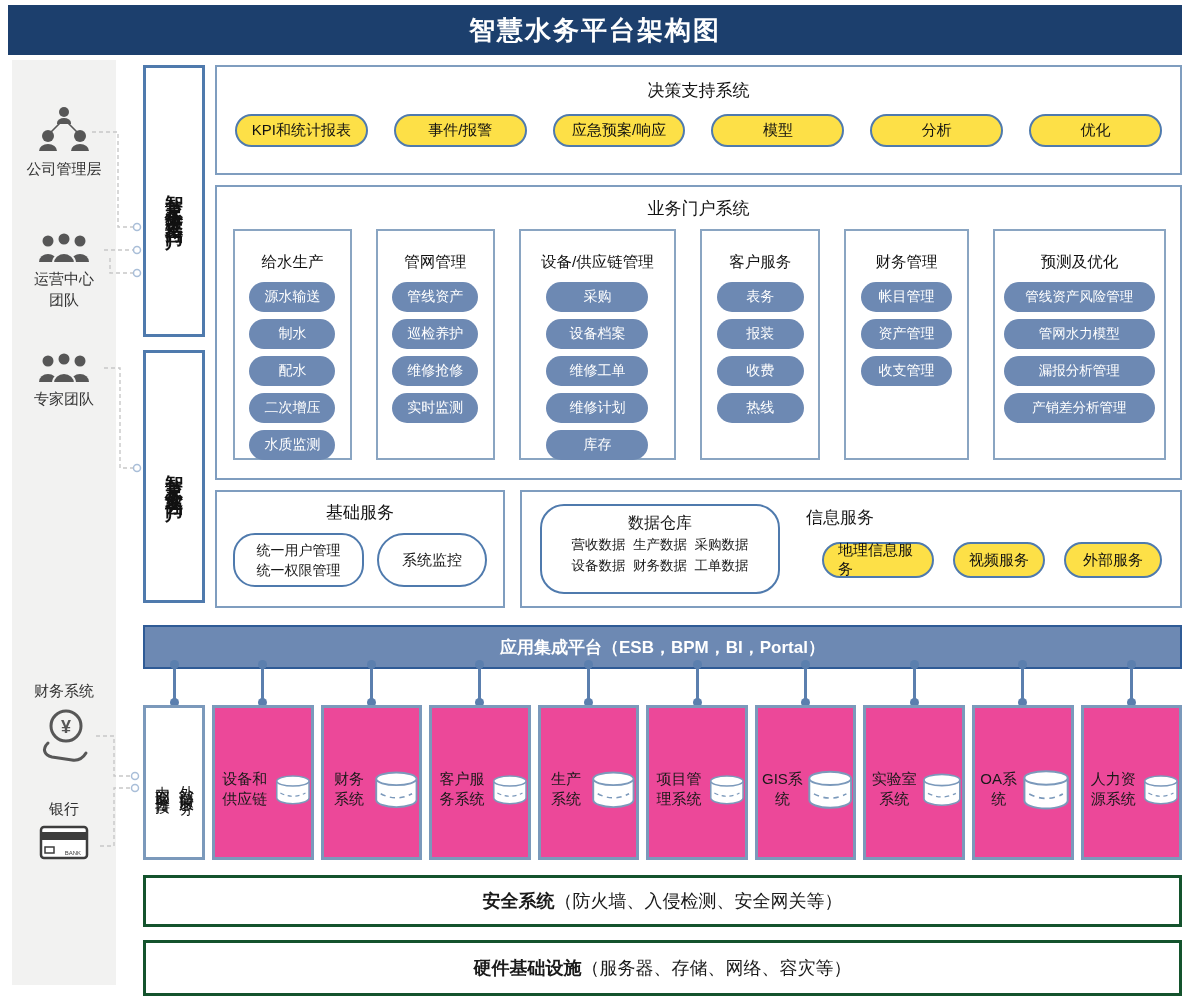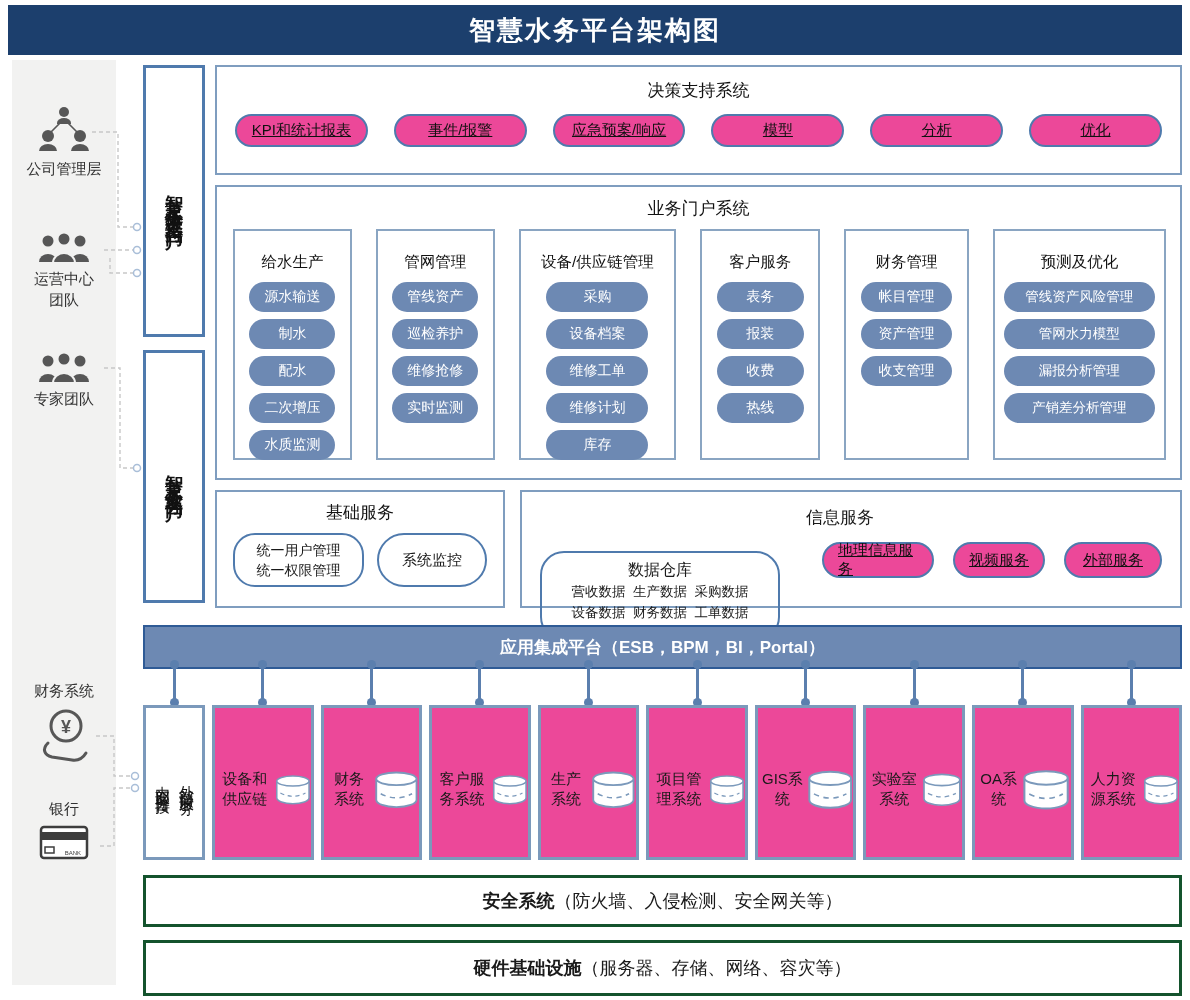--- a/index.html
+++ b/index.html
@@ -26,22 +26,22 @@
   .vbar1{top:65px;height:272px;}
   .vbar2{top:350px;height:253px;}
 
   
   .secbox{position:absolute;background:#fff;border:2.5px solid #7f9dbf;box-sizing:border-box;z-index:2;}
   .sec-title{text-align:center;font-size:17px;color:#111;}
 
   .decision-box{left:215px;top:65px;width:967px;height:110px;}
   .decision-box .sec-title{margin-top:12px;}
   .pill-row{display:flex;gap:26px;padding:12px 18px 0 18px;}
-  .pill-outline{flex:1;height:33px;border:2px solid #4f7aad;border-radius:18px;background:#ec4899;
-                display:flex;align-items:center;justify-content:center;font-size:15px;color:#111;box-sizing:border-box;text-decoration:underline;}
+  .pill-outline{flex:1;height:33px;border:2px solid #4f7aad;border-radius:18px;background:#fde047;
+                display:flex;align-items:center;justify-content:center;font-size:15px;color:#111;box-sizing:border-box;}
 
   .business-box{left:215px;top:185px;width:967px;height:295px;}
   .business-box .sec-title{margin-top:10px;}
   .columns{position:absolute;left:16px;right:14px;top:42px;bottom:18px;display:flex;gap:24px;}
   .bcol{border:2.5px solid #8aa5c2;box-sizing:border-box;padding:16px 8px;background:#fff;}
   .bcol-title{text-align:center;font-size:15.5px;margin:5px 0 9px 0;color:#111;}
   .pill-solid{width:87%;margin:0 auto 7px auto;height:30px;border-radius:15px;background:#6d89b3;
               color:#fff;font-size:14px;display:flex;align-items:center;justify-content:center;}
   .col-supply .pill-solid{width:74%;}
   .col-predict .pill-solid{width:99%;font-size:13.5px;}
@@ -49,21 +49,21 @@
   .basic-box{left:215px;top:490px;width:290px;height:118px;}
   .basic-box .sec-title{margin-top:9px;}
   .basic-row{display:flex;gap:13px;padding:9px 16px 0 16px;}
   .round-box{flex:1.2;height:54px;border:2px solid #4f7aad;border-radius:22px;display:flex;flex-direction:column;
              align-items:center;justify-content:center;font-size:14px;line-height:20px;box-sizing:border-box;}
   .monitor-pill{flex:1;height:54px;border:2px solid #4f7aad;border-radius:27px;display:flex;align-items:center;
                 justify-content:center;font-size:15px;box-sizing:border-box;}
 
   .info-box{left:520px;top:490px;width:662px;height:118px;}
   .warehouse{position:absolute;left:18px;top:12px;width:240px;height:90px;border:2px solid #4f7aad;border-radius:24px;
-             box-sizing:border-box;text-align:center;margin-top:47px;}
+             box-sizing:border-box;text-align:center;}
   .wh-title{font-size:16px;margin-top:7px;}
   .wh-row{font-size:13.5px;line-height:21px;white-space:pre;}
   .info-title{position:absolute;left:284px;top:14px;font-size:17px;}
   .info-pills{position:absolute;left:300px;top:50px;display:flex;gap:19px;}
   .info-pills .pill-outline{flex:none;height:36px;border-radius:19px;padding:0 14px;}
   .ip-geo{width:112px;} .ip-video{width:92px;} .ip-ext{width:98px;}
 
   
   .esb-bar{position:absolute;left:143px;top:625px;width:1039px;height:44px;background:#6d89b3;border:2px solid #2f5b96;
            box-sizing:border-box;display:flex;align-items:center;justify-content:center;z-index:2;}

